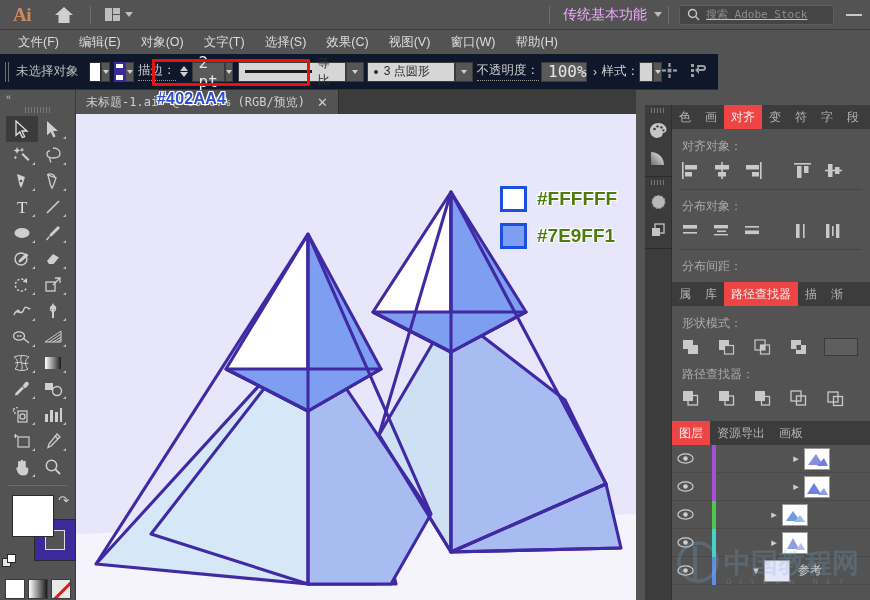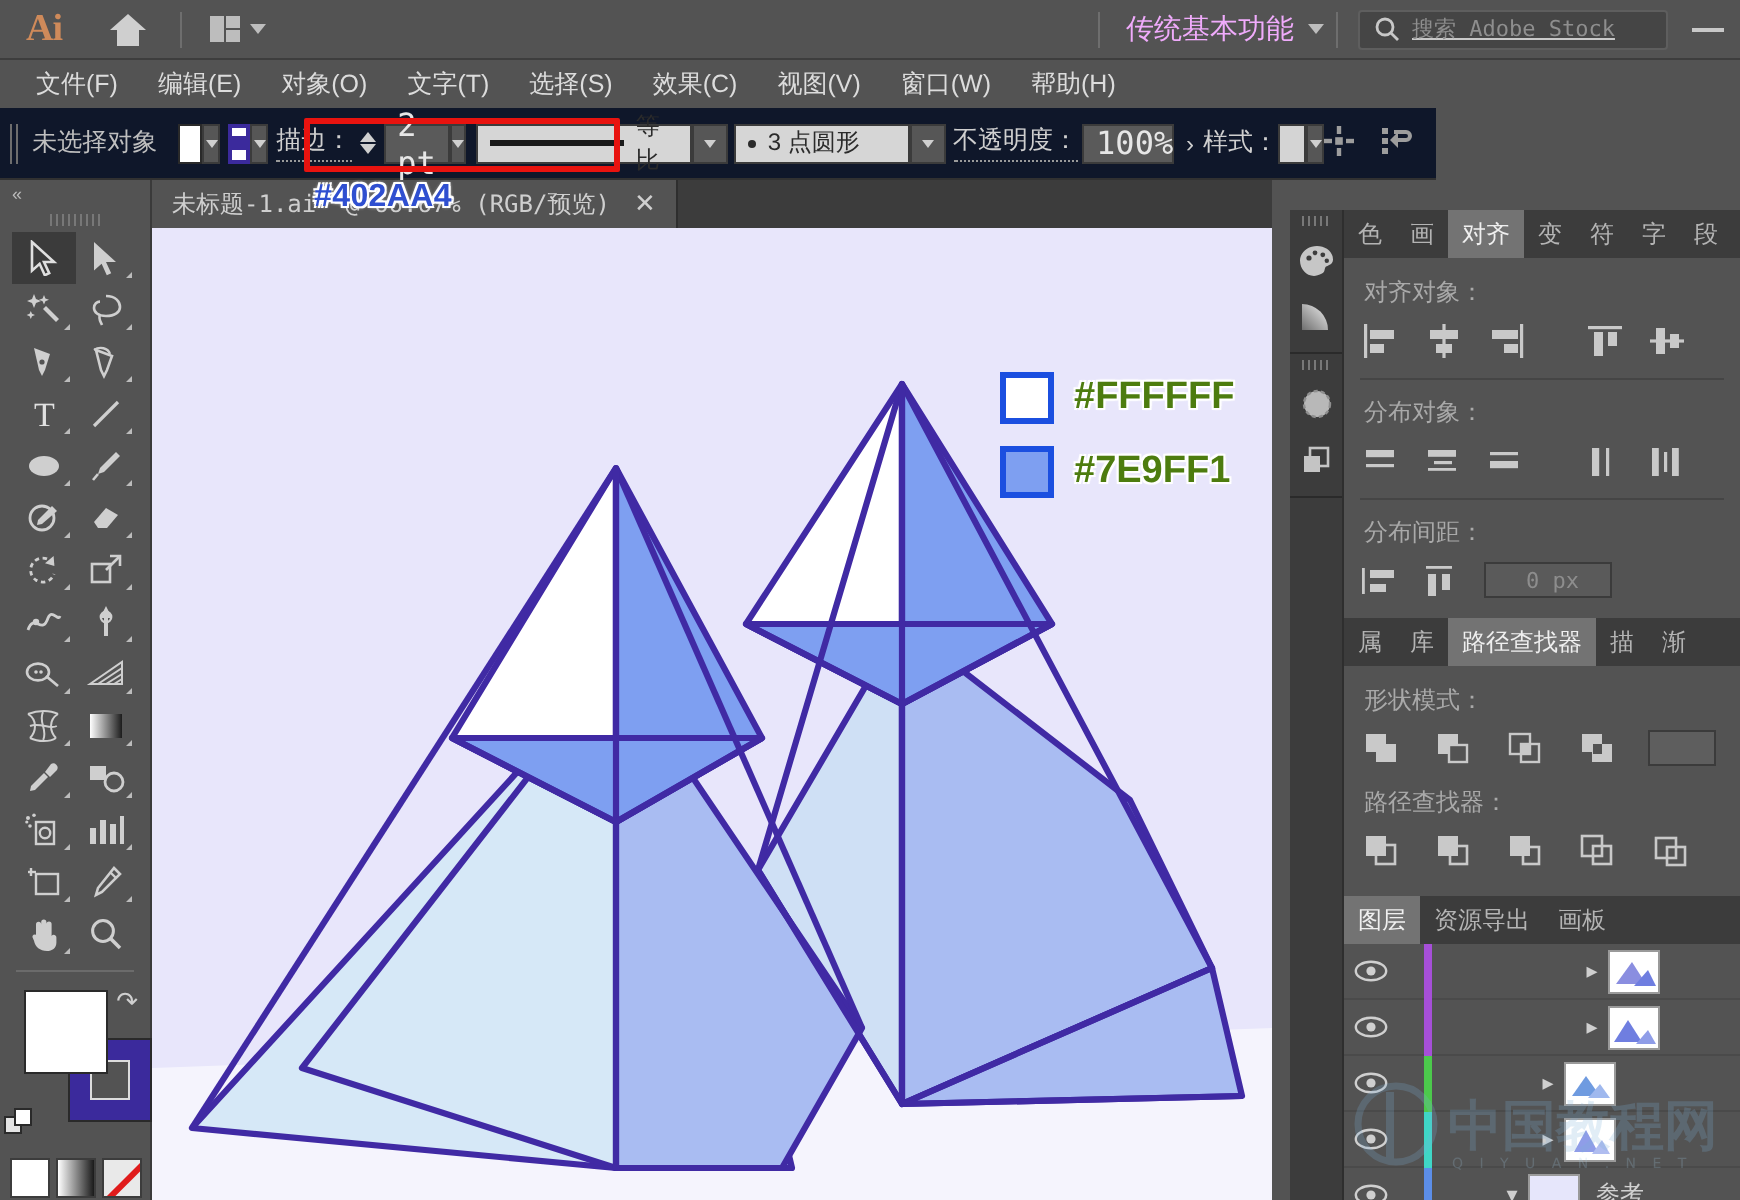--- a/index.html
+++ b/index.html
@@ -171,21 +171,21 @@
   .dockgroup{ border-bottom:1px solid #2a2a2a; padding-bottom:4px; }
   .dock-grip{ height:11px; display:flex;align-items:center;justify-content:center; }
   .dock-grip i{ width:14px;height:5px;
     background:repeating-linear-gradient(to right,#787878 0 1px,transparent 1px 3px); }
   .dockbtn{ height:28px; display:flex;align-items:center;justify-content:center; }
 
   
   .rightpanels{ position:absolute; left:672px; top:105px; width:198px; height:495px; background:#535353; }
   .paneltabs{ display:flex; height:24px; background:#3c3c3c; align-items:stretch; }
   .ptab{ display:flex;align-items:center; padding:0 7px; color:#b4b4b4; font-size:12px; white-space:nowrap; }
-  .ptab.active{ background:#737373; color:#efefef; }
+  .ptab.active{ background:#ef4444; color:#efefef; }
   .panelbody{ padding:7px 0 0 0; }
   .sectlabel{ color:#a9a9a9; font-size:12px; padding:2px 0 5px 10px; }
   .btnrow{ display:flex; align-items:center; padding:0 6px 7px 8px; gap:9px; }
   .abtn{ width:22px;height:20px; display:flex;align-items:center;justify-content:center; }
   .rsep{ height:1px; background:#454545; margin:2px 8px 6px 8px; }
   .spacefield{ display:flex; align-items:center; gap:4px; }
   .spacefield .num{
     width:64px;height:18px;background:#5a5a5a;border:1px solid #3b3b3b;
     color:#8d8d8d; font-size:11px; display:flex;align-items:center;padding-left:20px;
     font-family:"DejaVu Sans Mono",monospace; position:relative;
@@ -832,43 +832,20 @@
                   <rect x="8" y="4" width="1.6" height="10"></rect>
                   <rect x="12" y="2" width="3.4" height="14"></rect>
                 </g>
               </svg>
           </div>
         </div>
 
         <div class="rsep"></div>
 
         <div class="sectlabel">分布间距：</div>
-        <div class="btnrow">
-          <div class="abtn">
-            <svg width="22" height="17" viewBox="0 0 22 17">
-                <g fill="#c9c9c9">
-                  <rect x="1" y="2" width="1.4" height="13"></rect>
-                  <rect x="5" y="3" width="12" height="4"></rect>
-                  <rect x="5" y="10" width="8" height="4"></rect>
-                </g>
-              </svg>
-          </div>
-          <div class="abtn">
-            <svg width="22" height="17" viewBox="0 0 22 17">
-                <g fill="#c9c9c9">
-                  <rect x="2" y="1" width="13" height="1.4"></rect>
-                  <rect x="3" y="5" width="4" height="11"></rect>
-                  <rect x="10" y="5" width="4" height="8"></rect>
-                </g>
-              </svg>
-          </div>
-          <div class="spacefield">
-            <div class="num">0 px</div>
-          </div>
-        </div>
       </div>
     </div>
 
     <div style="margin-top:2px">
       <div class="paneltabs">
         <div class="ptab">属</div>
         <div class="ptab">库</div>
         <div class="ptab active">路径查找器</div>
         <div class="ptab">描</div>
         <div class="ptab">渐</div>

